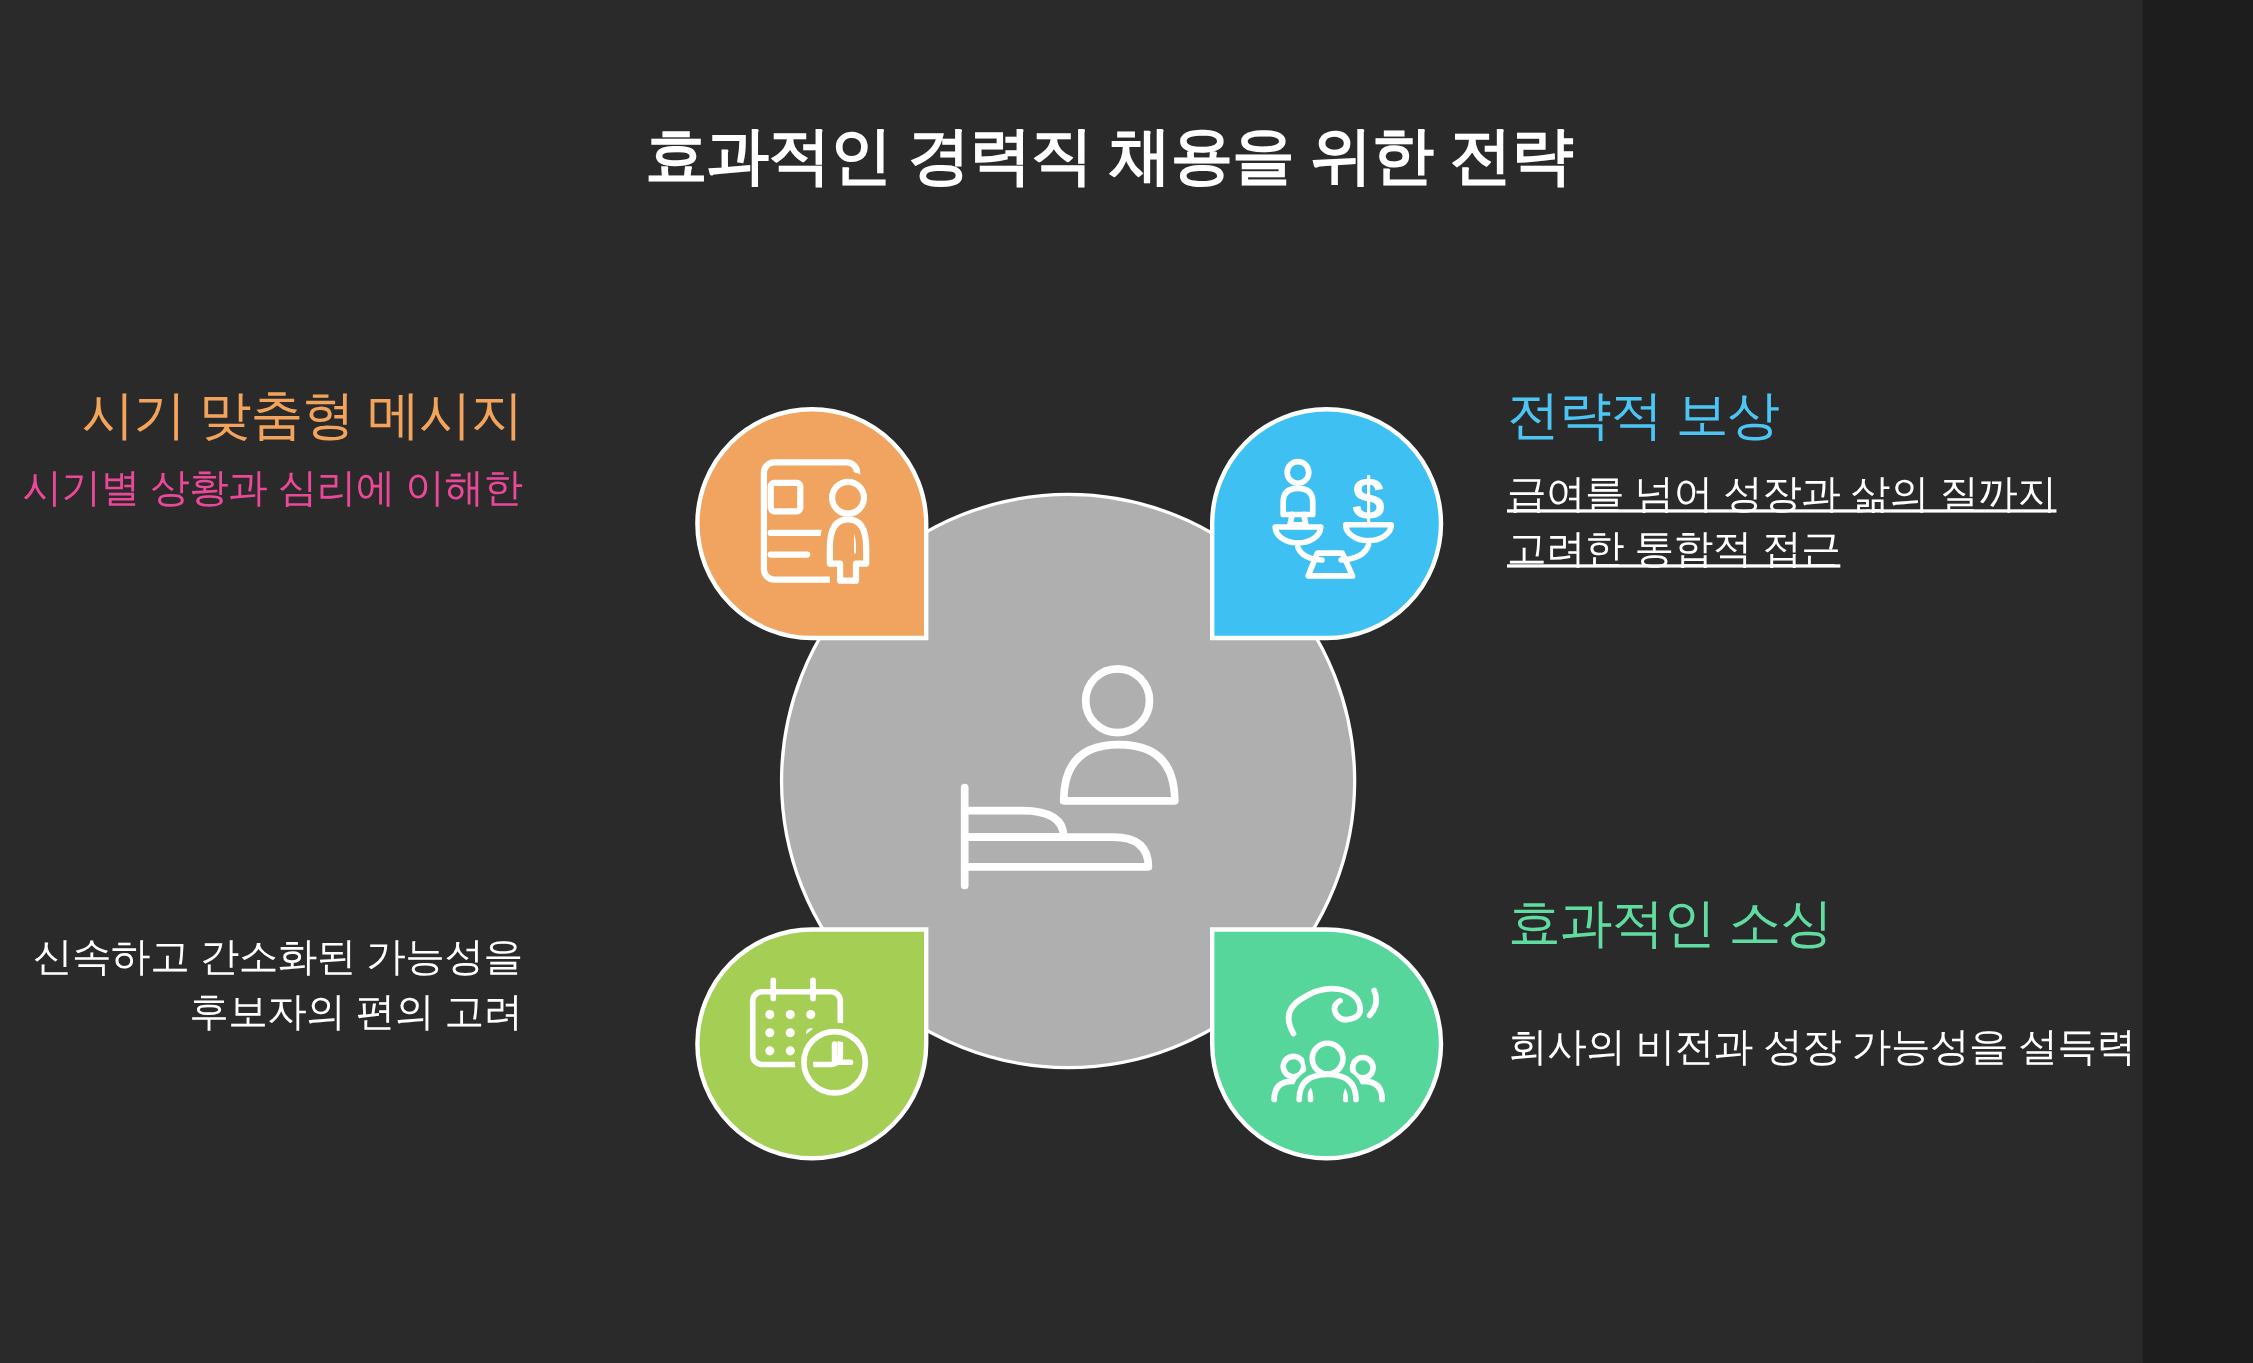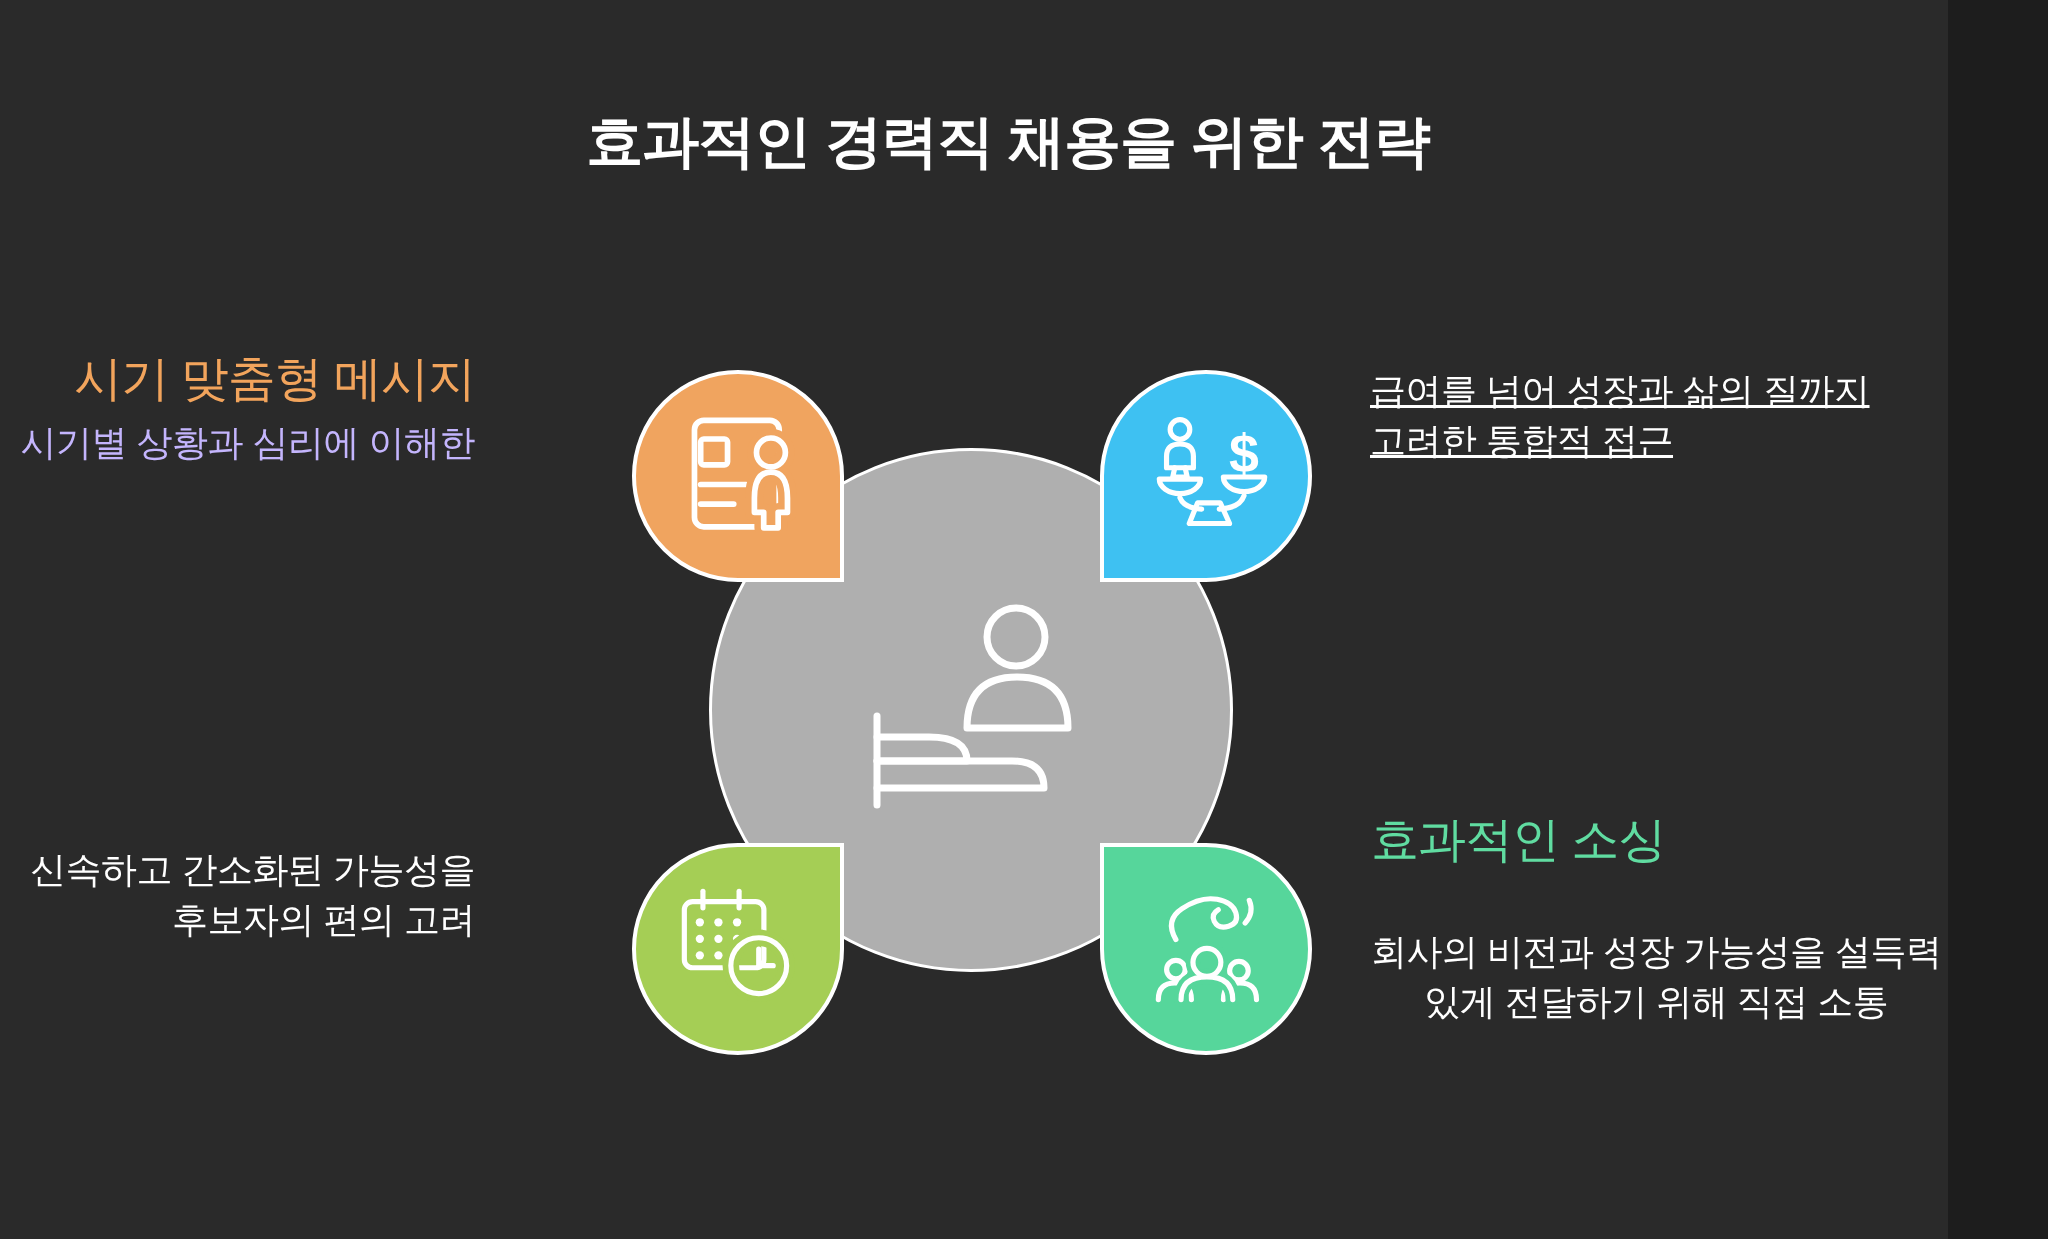--- a/index.html
+++ b/index.html
@@ -144,40 +144,40 @@
       </g>
       <g class="ico" stroke-width="5">
         <circle cx="57" cy="71" r="13.5"></circle>
         <path d="M32 107 Q32 85 57 85 Q82 85 82 107"></path>
       </g>
     </svg>
   </div>
 
   <div class="tb tb-tl">
     <div class="hd" style="color: rgb(242, 164, 92);">시기 맞춤형 메시지</div>
-    <div class="ds" style="color: #c4b5fd;">
+    <div class="ds" style="color: #ec4899;">
       <span>시기별 상황과 심리에 이해한</span><br>
     </div>
   </div>
 
   <div class="tb tb-tr">
+    <div class="hd" style="color: rgb(77, 197, 244);">전략적 보상</div>
     <div class="ds" style="color: rgb(255, 255, 255);">
       <span>급여를 넘어 성장과 삶의 질까지</span><br>
       <span>고려한 통합적 접근</span>
     </div>
   </div>
 
   <div class="tb tb-bl">
     <div class="ds" style="color: rgb(255, 255, 255);">
       <span>신속하고 간소화된 가능성을</span><br>
       <span>후보자의 편의 고려</span>
     </div>
   </div>
 
   <div class="tb tb-br">
     <div class="hd" style="color: rgb(96, 220, 161);">효과적인 소싱</div>
     <div class="ds" style="color: rgb(255, 255, 255);">
       <span>회사의 비전과 성장 가능성을 설득력</span><br>
-      <span>있게 전달하기 위해 직접 소통</span>
     </div>
   </div>
 
 </div>
 
 </body></html>

